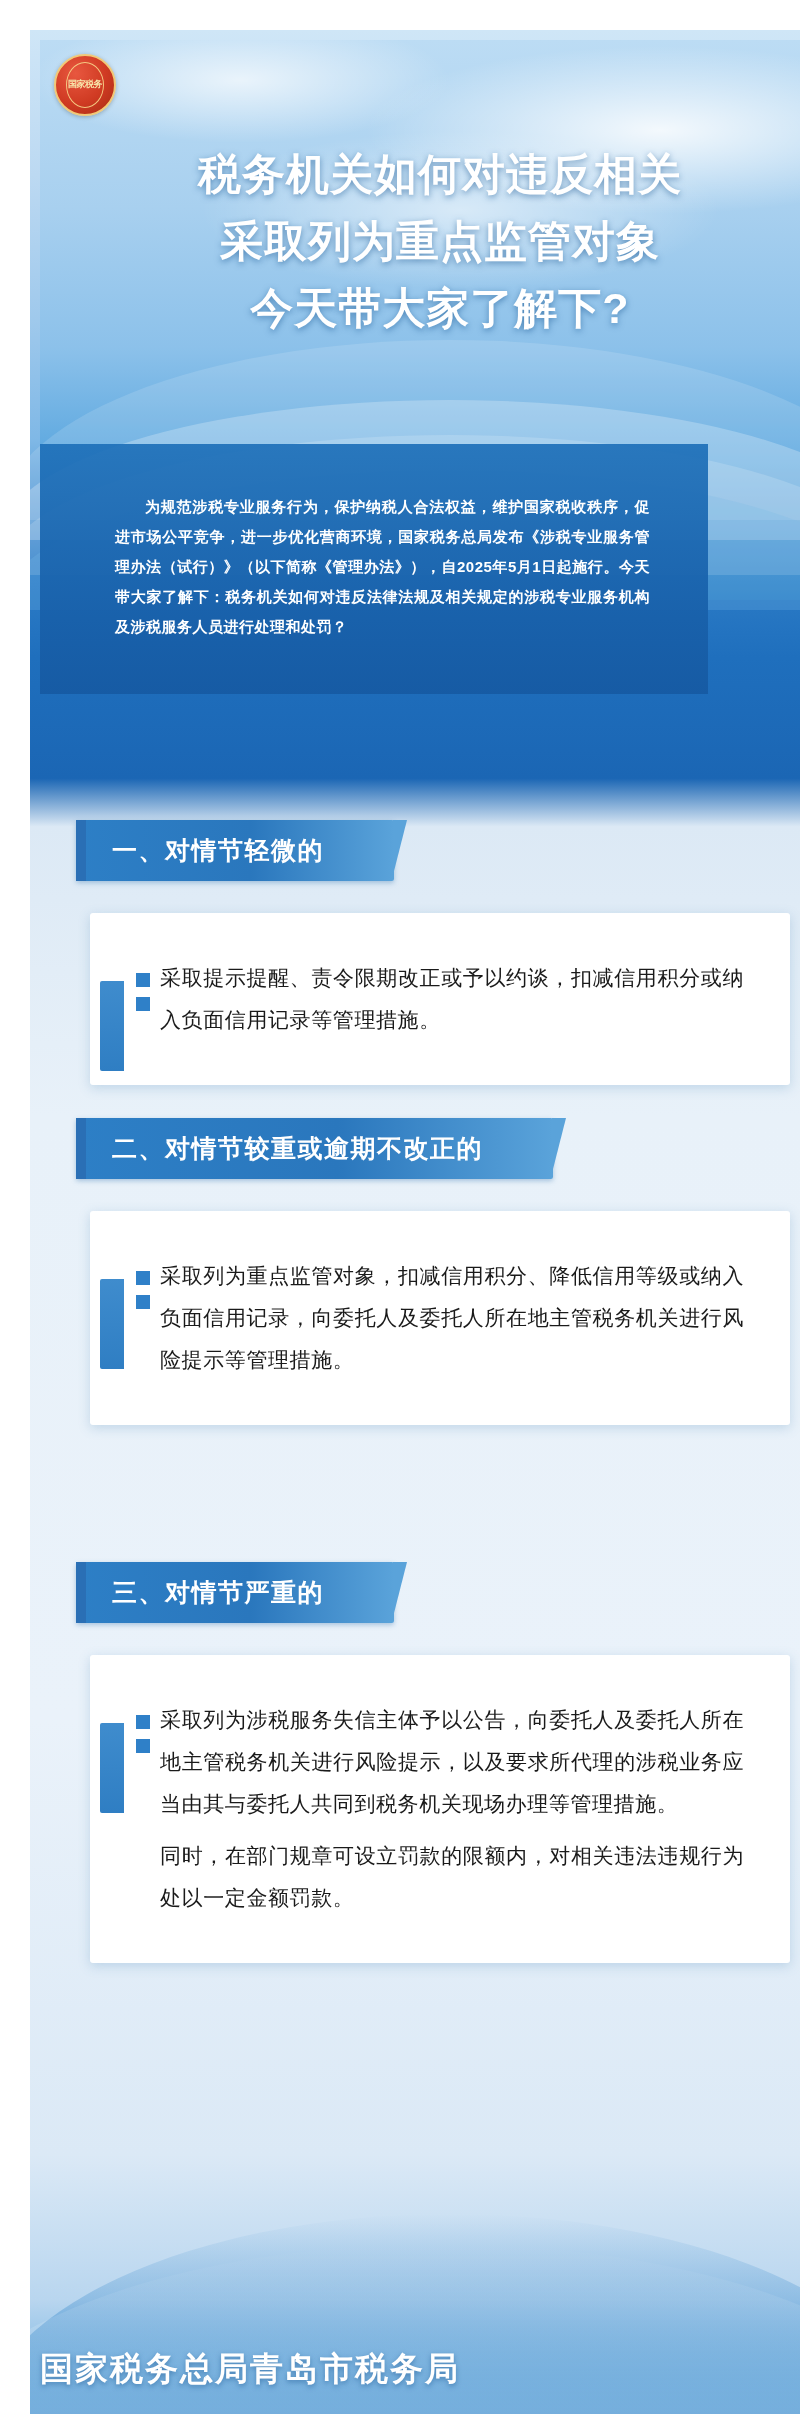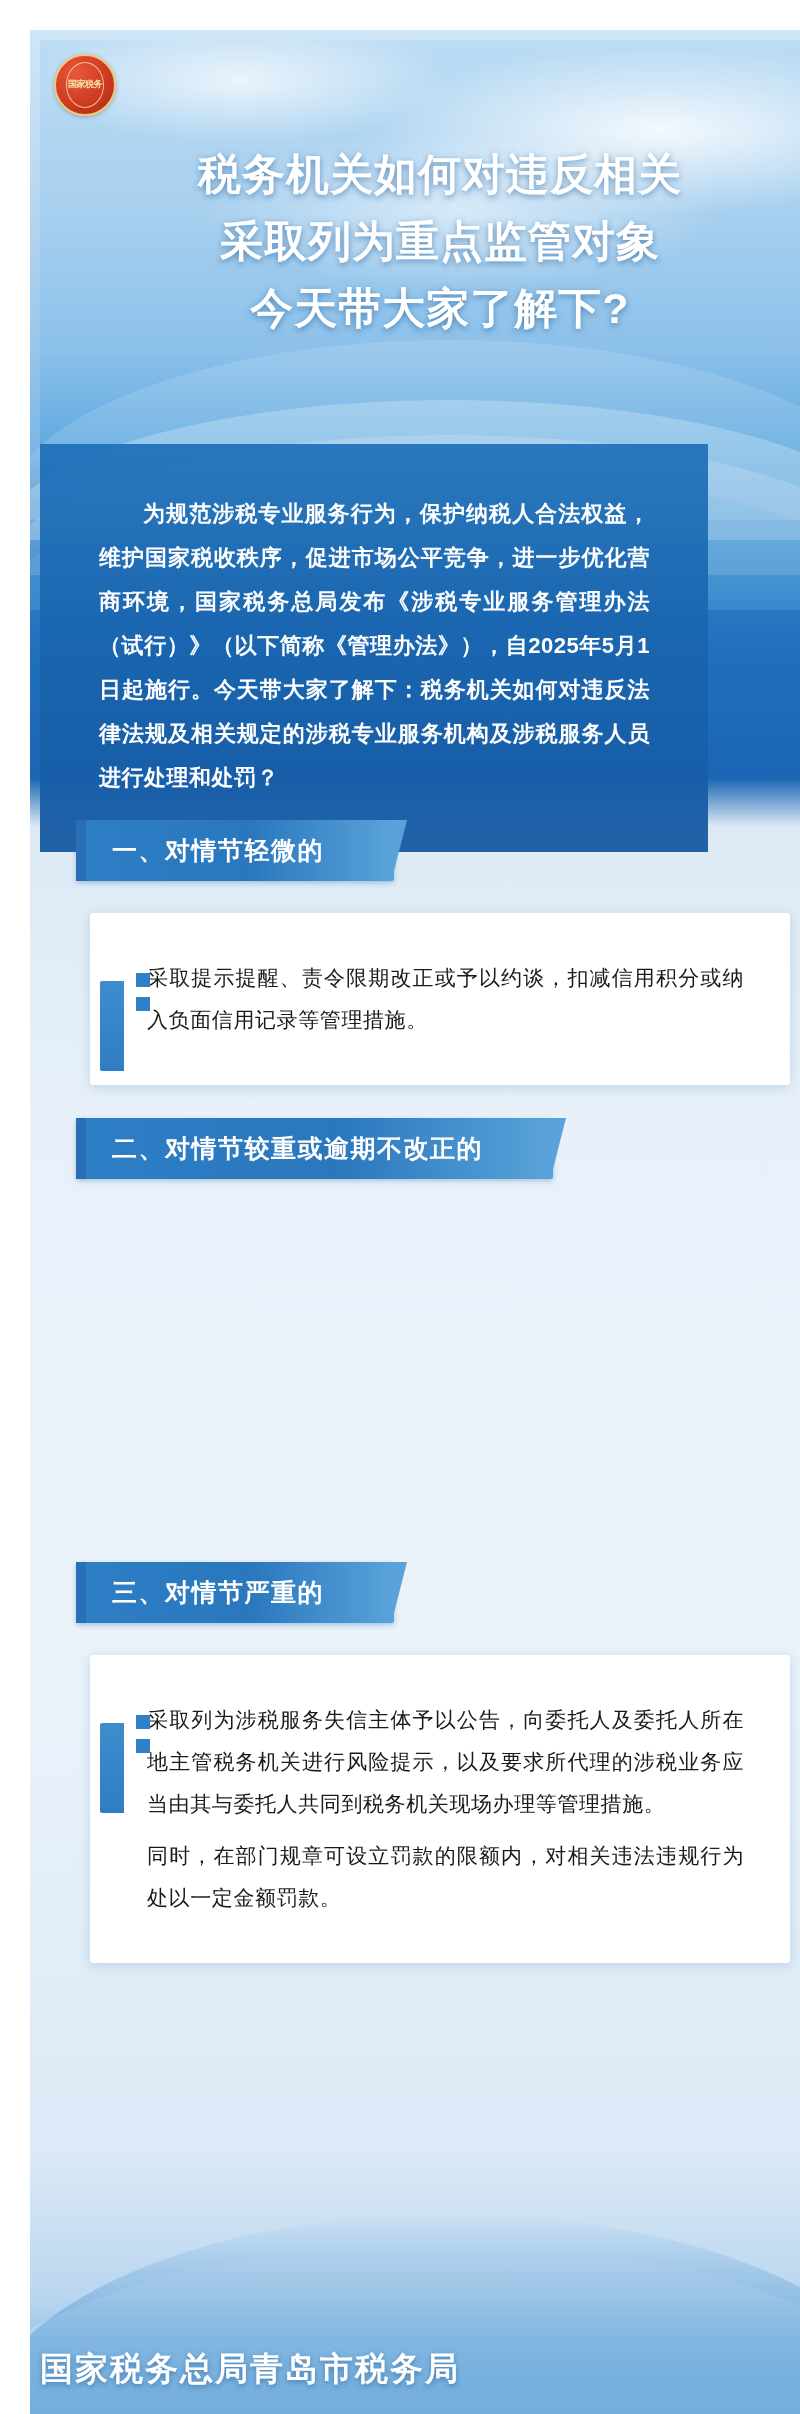--- a/index.html
+++ b/index.html
@@ -84,24 +84,24 @@
     font-weight: 700;
     line-height: 1.32;
     letter-spacing: 1px;
     text-shadow: 0 2px 6px rgba(18,80,140,.55);
   }
   .title span { display: block; }
 
   
   .intro {
     position: absolute; top: 404px; left: 0; width: 668px;
-    padding: 38px 48px 42px 49px;
+    padding: 38px 48px 42px 65px;
     background: linear-gradient(180deg, rgba(30,112,185,.92) 0%, rgba(25,98,172,.95) 60%, rgba(22,90,163,.95) 100%);
     color: #ffffff;
-    font-size: 22px;
+    font-size: 15px;
     line-height: 2.0;
     font-weight: 700;
     text-align: justify;
     letter-spacing: .5px;
   }
   .intro p { text-indent: 2em; }
 
   
   .section { position: absolute; left: 26px; width: 748px; }
   .sec-head {
@@ -131,21 +131,21 @@
   }
 
   .card {
     position: relative;
     margin-top: 22px;
     margin-left: 24px;
     width: 700px;
     background: #ffffff;
     border-radius: 3px;
     box-shadow: 0 3px 12px rgba(70,130,180,.25);
-    padding: 34px 36px 34px 47px;
+    padding: 34px 36px 34px 60px;
   }
   .card .bullets {
     position: absolute; left: 26px; top: 40px;
     width: 14px;
   }
   .card .bullets i {
     display: block; width: 14px; height: 14px; background: #2f80c8;
     margin-bottom: 10px;
   }
   .card p {
@@ -208,20 +208,28 @@
       <div class="bullets">
           <i></i>
           <i></i>
         </div>
       <p>采取提示提醒、责令限期改正或予以约谈，扣减信用积分或纳入负面信用记录等管理措施。</p>
     </div>
   </div>
 
   <div class="section" style="top: 1068px;">
     <div class="sec-head">二、对情节较重或逾期不改正的</div>
+    <div class="card">
+      <div class="notch"></div>
+      <div class="bullets">
+          <i></i>
+          <i></i>
+        </div>
+      <p>采取列为重点监管对象，扣减信用积分、降低信用等级或纳入负面信用记录，向委托人及委托人所在地主管税务机关进行风险提示等管理措施。</p>
+    </div>
   </div>
 
   <div class="section" style="top: 1512px;">
     <div class="sec-head">三、对情节严重的</div>
     <div class="card">
       <div class="notch"></div>
       <div class="bullets">
           <i></i>
           <i></i>
         </div>

